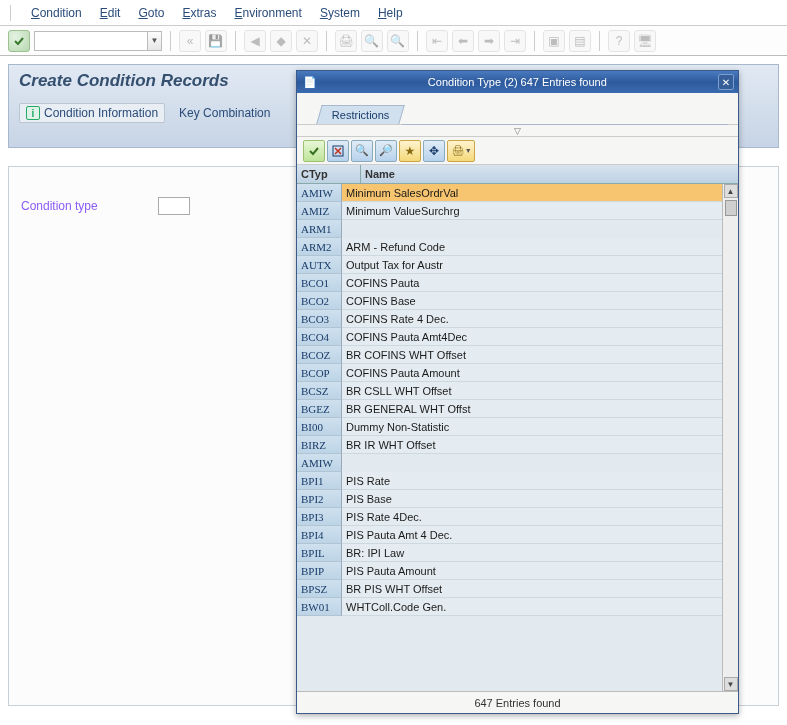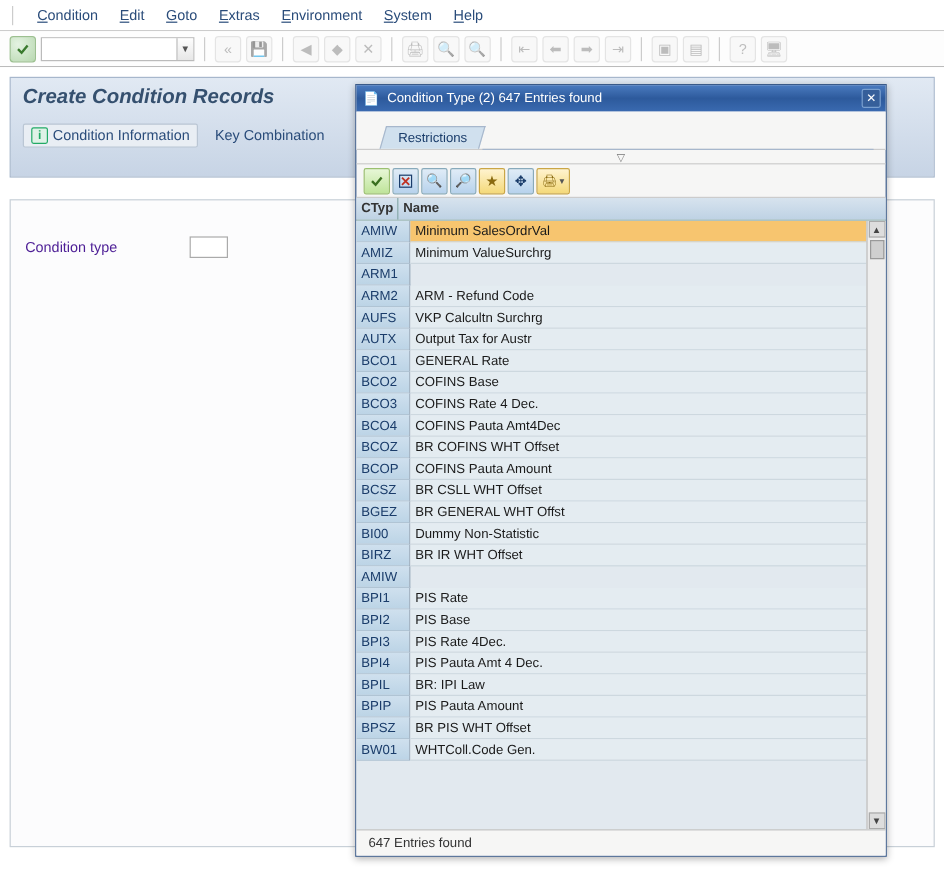--- a/index.html
+++ b/index.html
@@ -107,21 +107,21 @@
     border-radius:2px;display:inline-flex;align-items:center;justify-content:center;
     background:#dff2e7;color:#2a6;font-weight:bold;font-size:10px;
   }
   .main-body {
     border: 1px solid #c8d0d8;
     height: 540px;
     padding: 30px 12px;
     background: #fcfcfd;
   }
   .form-row { display: flex; align-items: center; gap: 60px; }
-  .form-label { color: #4c1d95; }
+  .form-label { color: #8b5cf6; }
   .form-input {
     width: 32px; height: 18px; border: 1px solid #aaa; background:#fff;
   }
   
   .popup {
     position: absolute;
     left: 296px; top: 14px;
     width: 443px; height: 644px;
     border: 1px solid #3a5a89;
     background: #f6f6f5;
@@ -130,21 +130,21 @@
   }
   .popup-titlebar {
     height: 22px;
     background: linear-gradient(#4a7abf, #2d5a9c 50%, #3a6ab0);
     color: #fff;
     display: flex; align-items: center;
     padding: 0 4px 0 6px;
     font-size: 11px;
     gap: 6px;
   }
-  .popup-title { flex:1; }
+  .popup-title { flex:1;text-align:center; }
   .popup-close {
     width: 16px; height: 16px;
     background: #365f9a; border:1px solid #7aa0d0;
     color:#fff; font-size:10px; display:flex;align-items:center;justify-content:center;
     border-radius:2px;
   }
   .popup-tabs {
     height: 32px;
     display: flex; align-items: flex-end;
     padding: 6px 10px 0 22px;
@@ -189,21 +189,21 @@
   .ptb.gold  { background:linear-gradient(#fff3cf,#f4d97a); color:#8a6a10; border-color:#caa646; }
   .ptb.dd-after::after { content:"▾"; font-size:8px; color:#555; margin-left:2px; }
   .ptb.wide { width: 28px; }
   .popup-headerrow {
     display:flex;
     background: linear-gradient(#d7e3ee,#bed2e4);
     border-bottom: 1px solid #8aa;
     font-weight:bold;
     font-size: 11px;
   }
-  .col-ctyp { width: 35px; padding:3px 4px; border-right:1px solid #8aa; }
+  .col-ctyp { width: 64px; padding:3px 4px; border-right:1px solid #8aa; }
   .col-name { flex: 1; padding:3px 4px; }
   .popup-list {
     flex: 1;
     overflow: hidden;
     position: relative;
     background: #e2e9ef;
   }
   .scroll-gutter {
     position:absolute; right:0; top:0; bottom:0; width:16px;
     background:#eee; border-left:1px solid #bbb;
@@ -216,32 +216,33 @@
   }
   .row {
     display:flex; font-size:11px; height:18px; line-height:18px;
   }
   .row .c1 {
     width:45px; padding:0 4px;
     background: linear-gradient(#cfe0ee,#bcd4e6);
     border-right:1px solid #9ab;
     border-bottom:1px solid #b0c4d4;
     color:#1a3c6a;
+    font-family:Liberation Serif, serif;
   }
   .row .c2 {
     flex:1; padding:0 4px;
     background:#e4ecf1;
     border-bottom:1px solid #cdd8df;
     color:#1a1a1a;
   }
   .row.selected .c2 { background:#f7c56f; }
   .popup-status {
     height: 22px; border-top:1px solid #bbb;
     display:flex;align-items:center; padding:0 10px;
-    background:#f6f6f5; font-size:11px; color:#333;
+    background:#f6f6f5; font-size:11px; color:#333;justify-content:center;
   }
   svg { display:block; }
 </style>
 </head>
 <body>
 
 <div class="menubar">
   <div class="menu-sep"></div>
   <div id="menu-host" style="display: flex; gap: 18px; align-items: flex-end;">
       <div class="menuitem"><span class="hot">C</span>ondition</div>
@@ -371,30 +372,26 @@
             <div class="c2">Minimum ValueSurchrg</div>
           </div>
           <div class="row">
             <div class="c1">ARM1</div>
           </div>
           <div class="row">
             <div class="c1">ARM2</div>
             <div class="c2">ARM - Refund Code</div>
           </div>
           <div class="row">
-            <div class="c1">AUFS</div>
-            <div class="c2">VKP Calcultn Surchrg</div>
-          </div>
-          <div class="row">
             <div class="c1">AUTX</div>
             <div class="c2">Output Tax for Austr</div>
           </div>
           <div class="row">
             <div class="c1">BCO1</div>
-            <div class="c2">GENERAL Rate</div>
+            <div class="c2">COFINS Pauta</div>
           </div>
           <div class="row">
             <div class="c1">BCO2</div>
             <div class="c2">COFINS Base</div>
           </div>
           <div class="row">
             <div class="c1">BCO3</div>
             <div class="c2">COFINS Rate 4 Dec.</div>
           </div>
           <div class="row">

